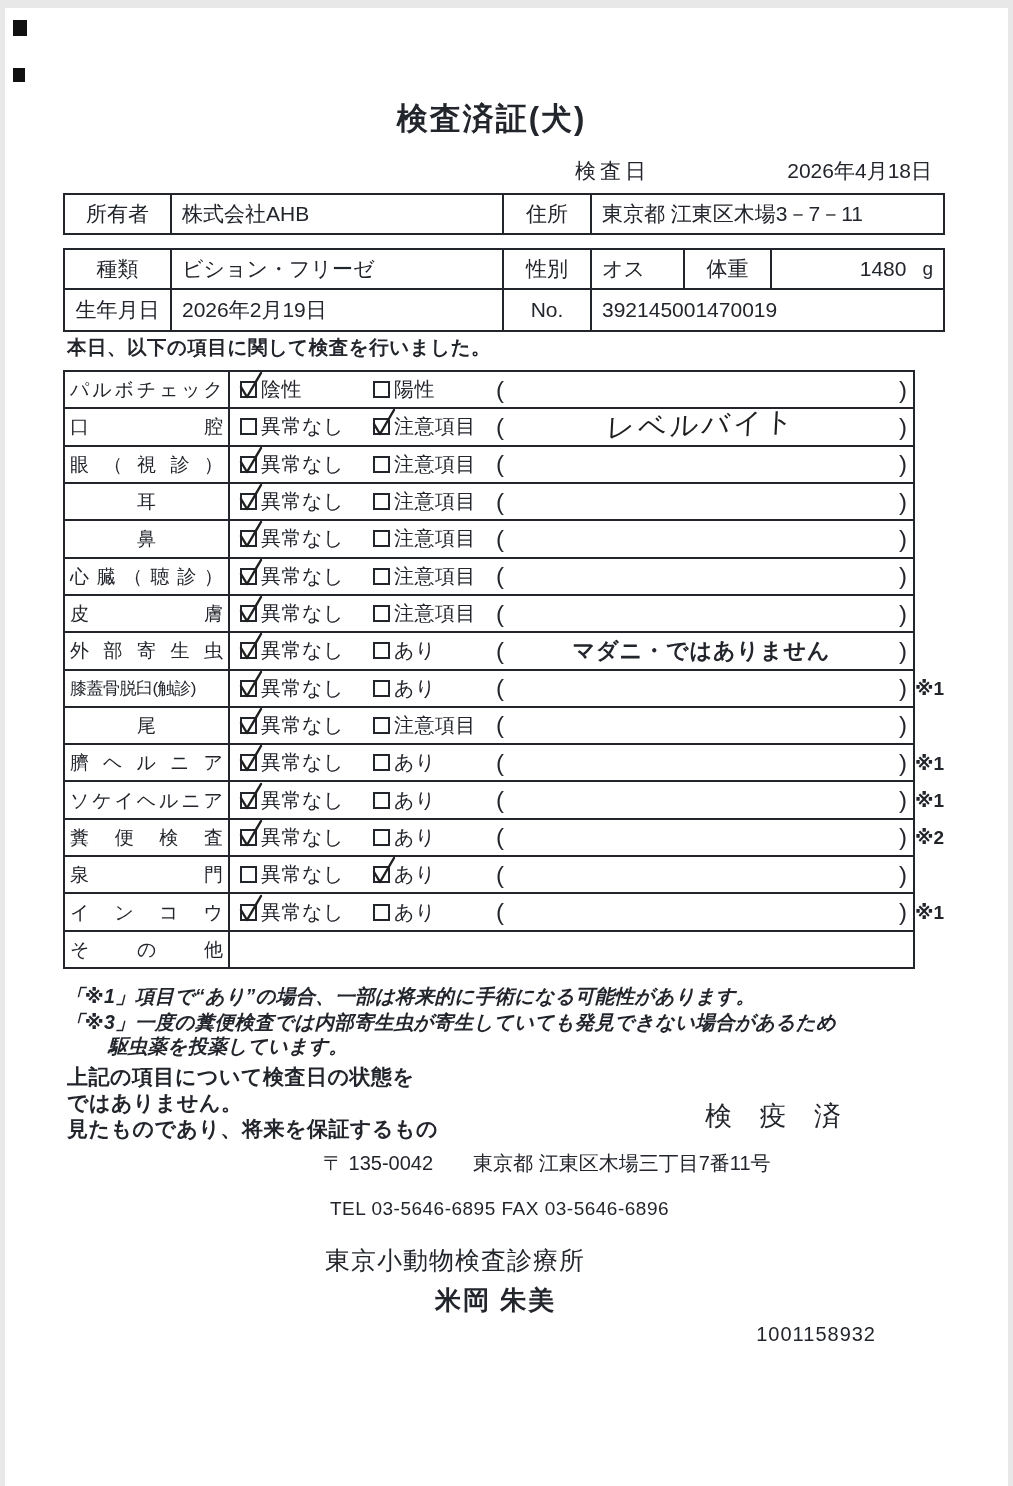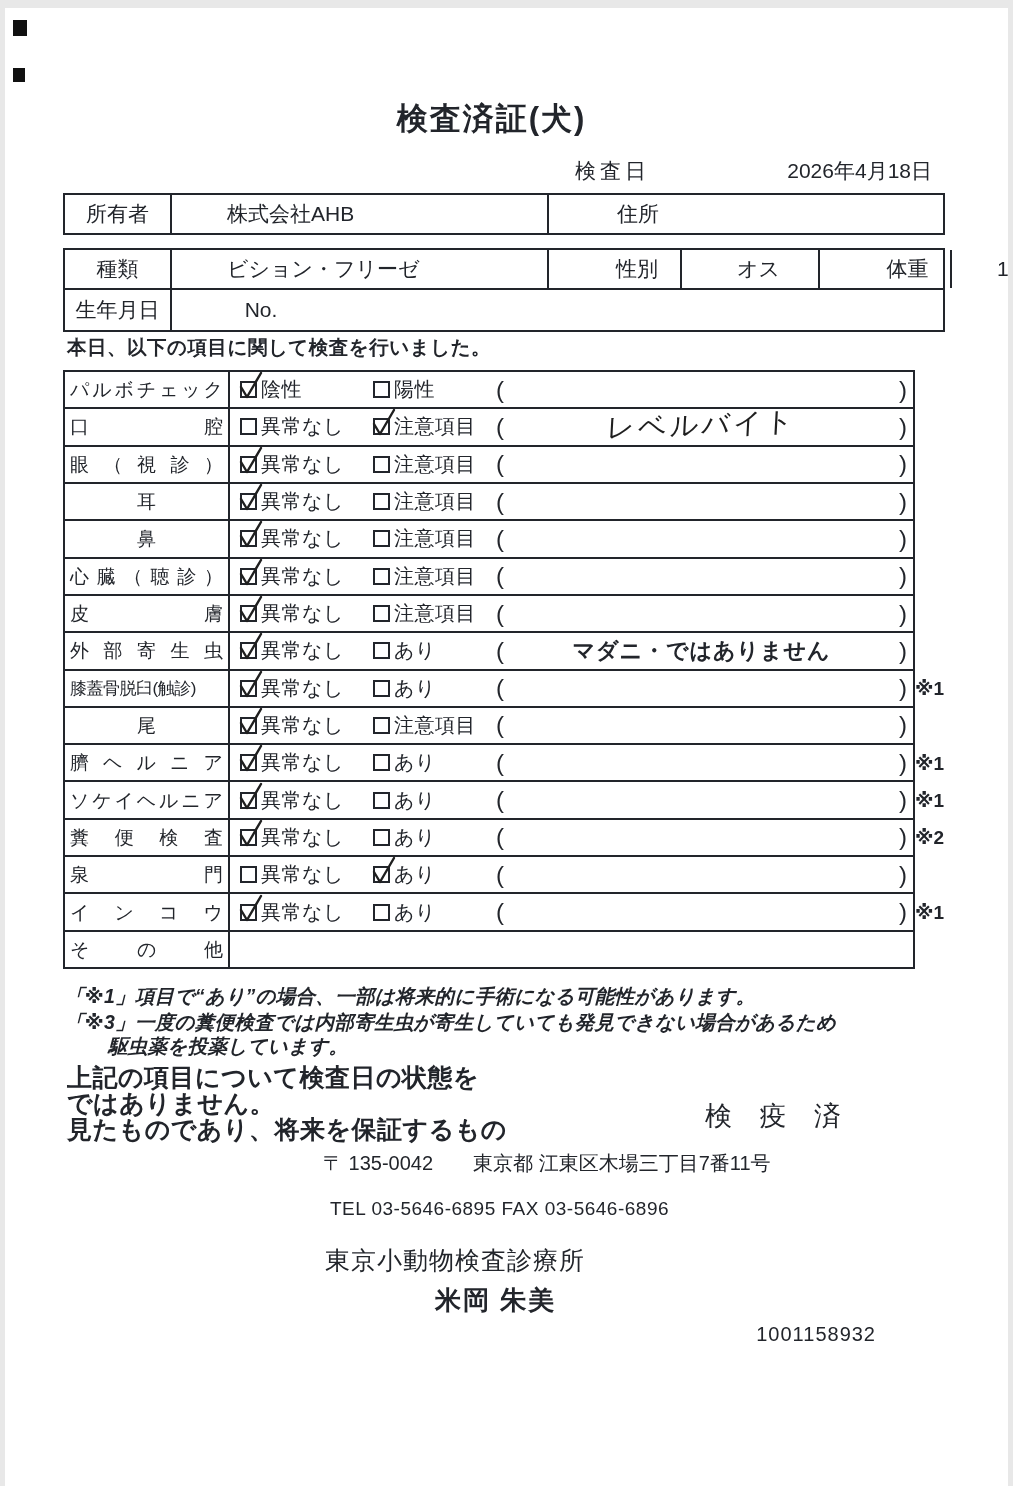--- a/index.html
+++ b/index.html
@@ -18,21 +18,21 @@
 
   .doc-title{position:absolute;left:0;right:30px;top:90px;text-align:center;font-size:31px;font-weight:700;letter-spacing:2px;}
 
   .insp-date-label{position:absolute;left:570px;top:149px;font-size:21px;font-weight:500;letter-spacing:4px;}
   .insp-date-value{position:absolute;right:76px;top:149px;font-size:21px;font-weight:500;}
 
   
   .itable{position:absolute;left:58px;width:882px;border:2.2px solid var(--ink);background:var(--paper);}
   .t1{top:185px;height:42px;}
   .t2{top:240px;height:84px;}
-  .irow{display:flex;height:100%;gap:45px;}
+  .irow{display:flex;height:100%;}
   .t2 .irow{height:50%;}
   .t2 .irow.ra{border-bottom:2.2px solid var(--ink);}
   .icell{display:flex;align-items:center;border-right:2.2px solid var(--ink);font-size:21px;font-weight:500;overflow:hidden;}
   .icell:last-child{border-right:none;}
   .icell.lab{justify-content:center;}
   .icell.val{padding-left:10px;}
   .w-lab1{width:107px;flex:none;}
   .w-val1{width:332px;flex:none;}
   .w-lab2{width:88px;flex:none;}
   .w-sex{width:93px;flex:none;}
@@ -67,21 +67,21 @@
   .paren-close::before{content:")";}
   .row-note{flex:1;text-align:center;font-size:22px;font-weight:700;letter-spacing:1px;white-space:nowrap;overflow:visible;}
   .row-note.handwritten{font-weight:400;font-size:28px;letter-spacing:3px;color:var(--hand);transform:rotate(-2deg) skewX(-5deg);margin-top:-4px;}
   .remark{position:absolute;right:-40px;top:50%;transform:translateY(-50%);width:38px;font-size:19px;font-weight:600;text-align:left;}
 
   .footnote{position:absolute;font-size:19.5px;font-weight:600;letter-spacing:0.3px;font-style:italic;}
   .fn1{left:60px;top:975px;}
   .fn2{left:60px;top:1001px;}
   .fn3{left:103px;top:1025px;}
 
-  .disclaimer{position:absolute;left:62px;top:1056px;font-size:25px;font-weight:700;line-height:26px;letter-spacing:0.5px;}
+  .disclaimer{position:absolute;left:62px;top:1056px;font-size:21px;font-weight:700;line-height:26px;letter-spacing:0.5px;}
   .stamp{position:absolute;left:700px;top:1090px;font-size:27px;font-weight:500;letter-spacing:10px;}
 
   .addr-line{position:absolute;left:318px;top:1142px;font-size:20px;font-weight:500;}
   .addr-line .gap{display:inline-block;width:40px;}
   .tel-line{position:absolute;left:325px;top:1190px;font-size:19px;font-weight:500;letter-spacing:0.5px;}
   .clinic-name{position:absolute;left:320px;top:1236px;font-size:25px;font-weight:500;letter-spacing:1px;}
   .examiner{position:absolute;left:430px;top:1275px;font-size:26px;font-weight:700;letter-spacing:2px;}
   .serial{position:absolute;right:132px;top:1315px;font-size:20px;font-weight:500;letter-spacing:1px;}
 </style>
 </head>
@@ -95,38 +95,41 @@
   <div class="doc-title">検査済証(犬)</div>
 
   <div class="insp-date-label">検査日</div>
   <div class="insp-date-value">2026年4月18日</div>
 
   <div class="itable t1">
     <div class="irow">
       <div class="icell lab w-lab1">所有者</div>
       <div class="icell val w-val1">株式会社AHB</div>
       <div class="icell lab w-lab2">住所</div>
+      <div class="icell val w-rest">東京都 江東区木場3－7－11</div>
     </div>
   </div>
 
   <div class="itable t2">
     <div class="irow ra">
       <div class="icell lab w-lab1">種類</div>
       <div class="icell val w-val1">ビション・フリーゼ</div>
       <div class="icell lab w-lab2">性別</div>
       <div class="icell val w-sex">オス</div>
       <div class="icell lab w-wlab">体重</div>
       <div class="weight-val">
         <span>1480</span>
         <span class="weight-unit">g</span>
       </div>
     </div>
     <div class="irow">
       <div class="icell lab w-lab1">生年月日</div>
+      <div class="icell val w-val1">2026年2月19日</div>
       <div class="icell lab w-lab2">No.</div>
+      <div class="icell val w-rest">392145001470019</div>
     </div>
   </div>
 
   <div class="intro-line">本日、以下の項目に関して検査を行いました。</div>
 
   <div class="check-table" id="rows">
       <div class="crow">
     <div class="clabel-cell">
       <div class="row-label align-justify">
             <span>パ</span>

